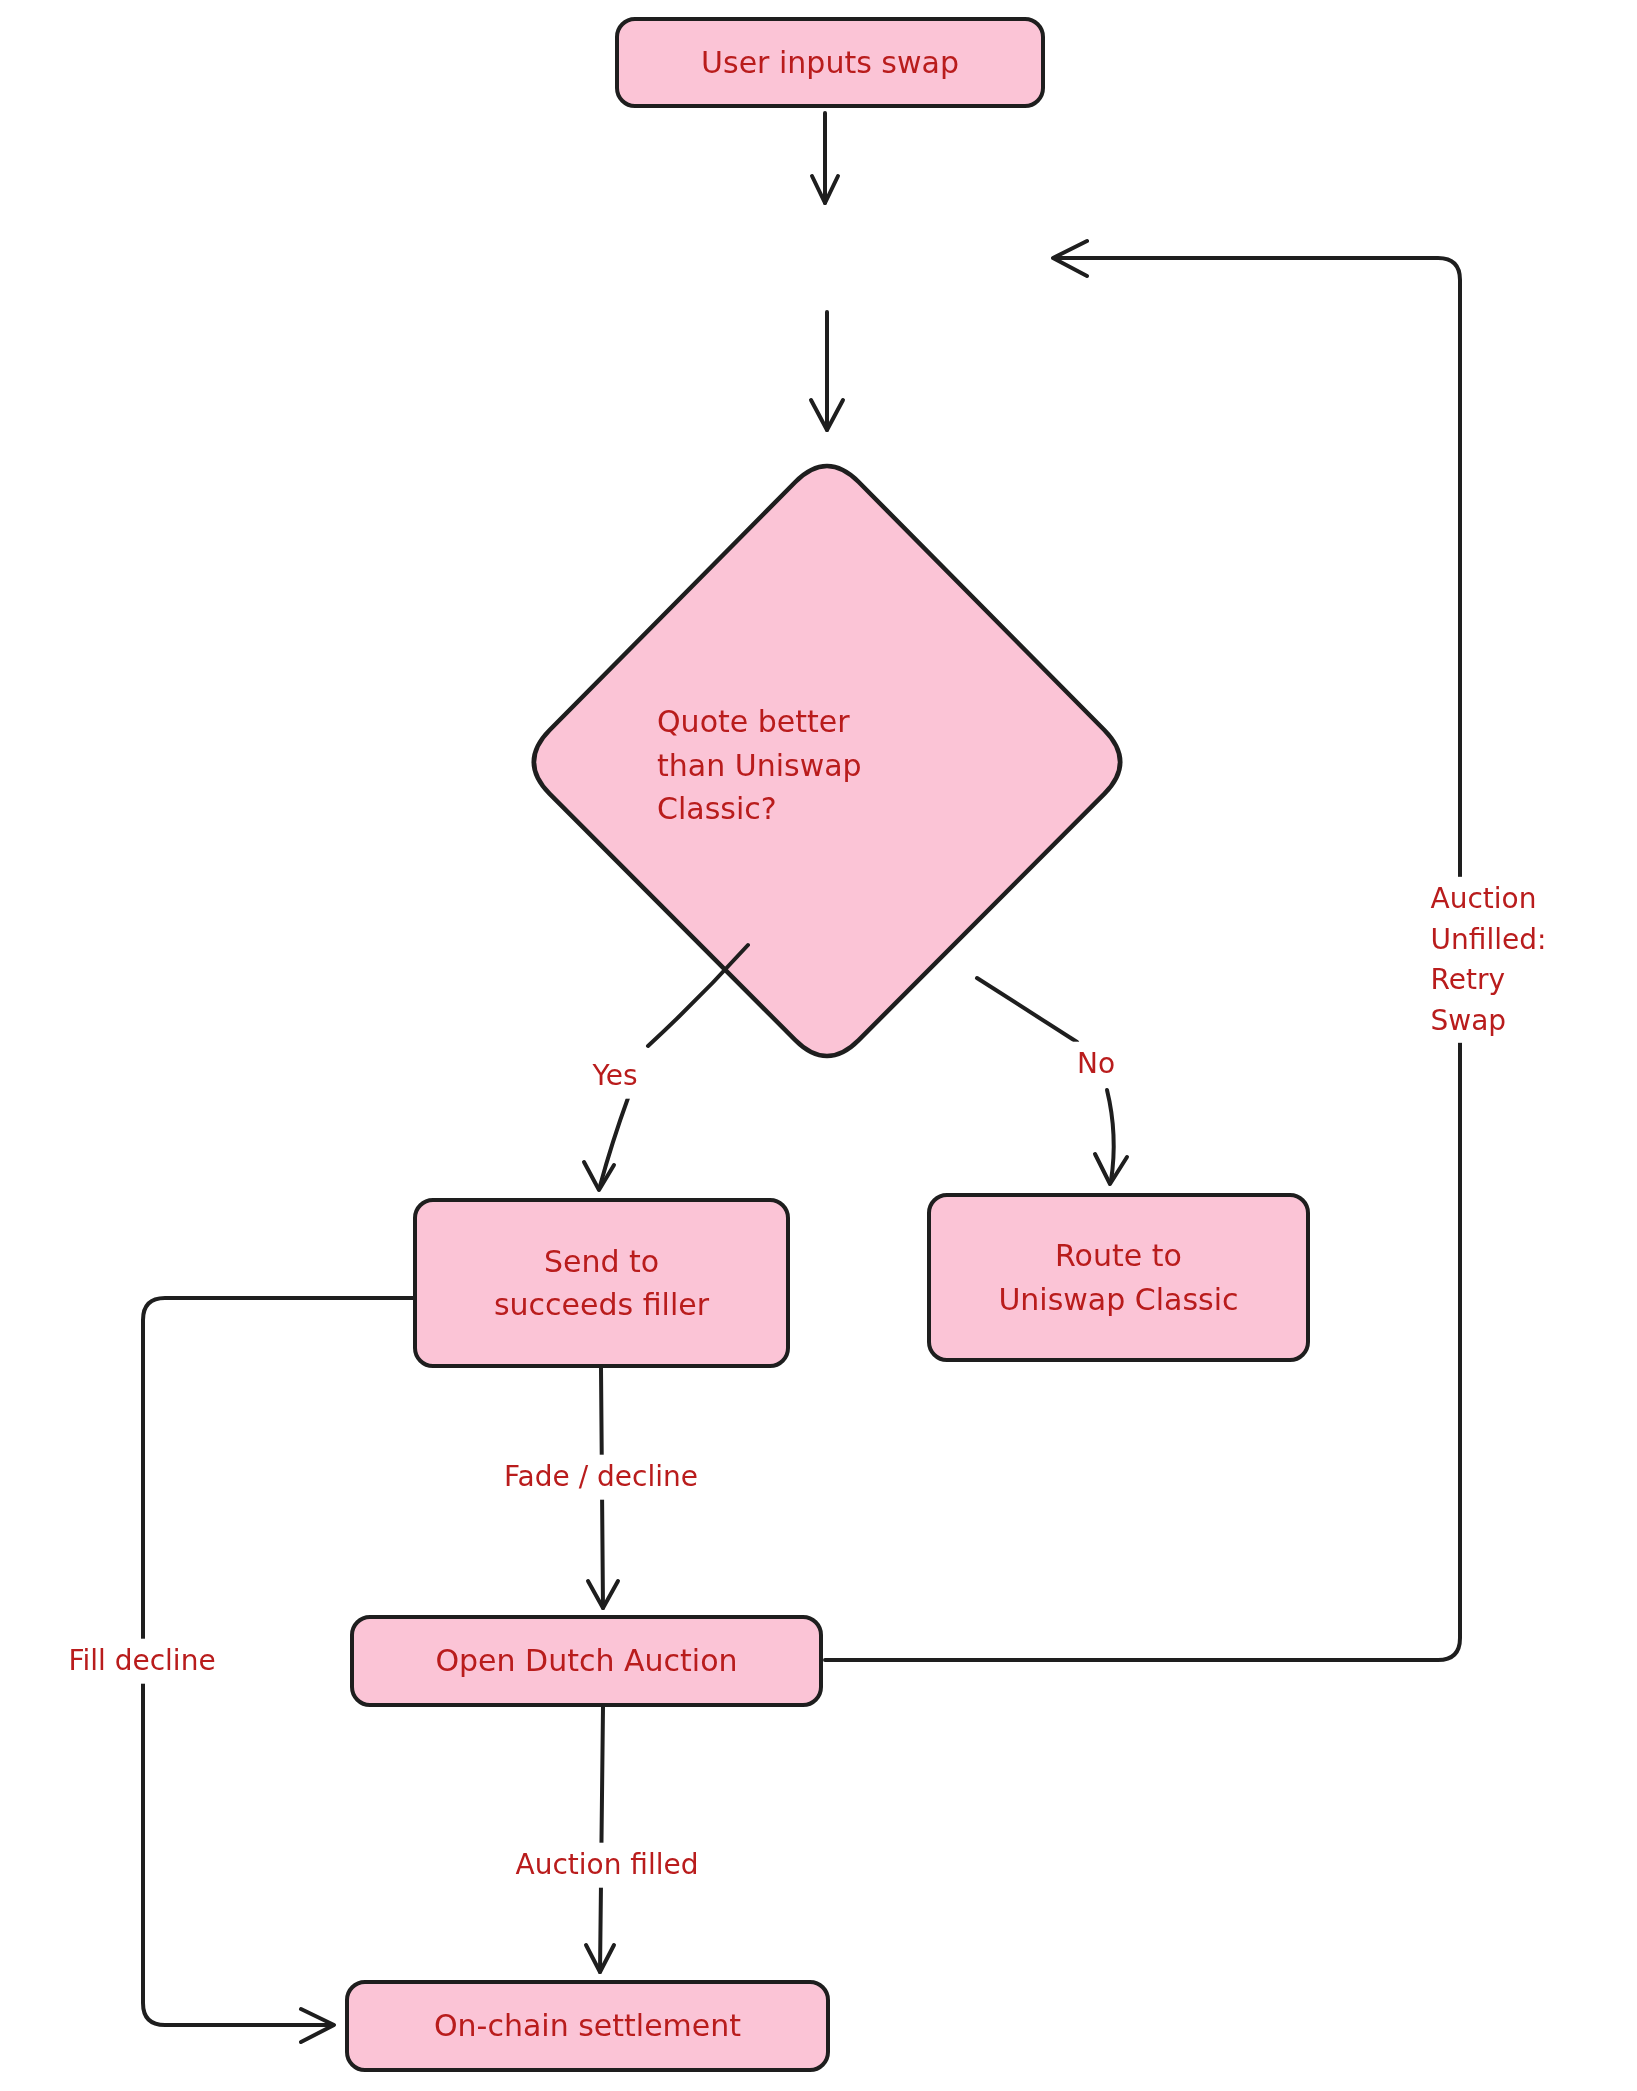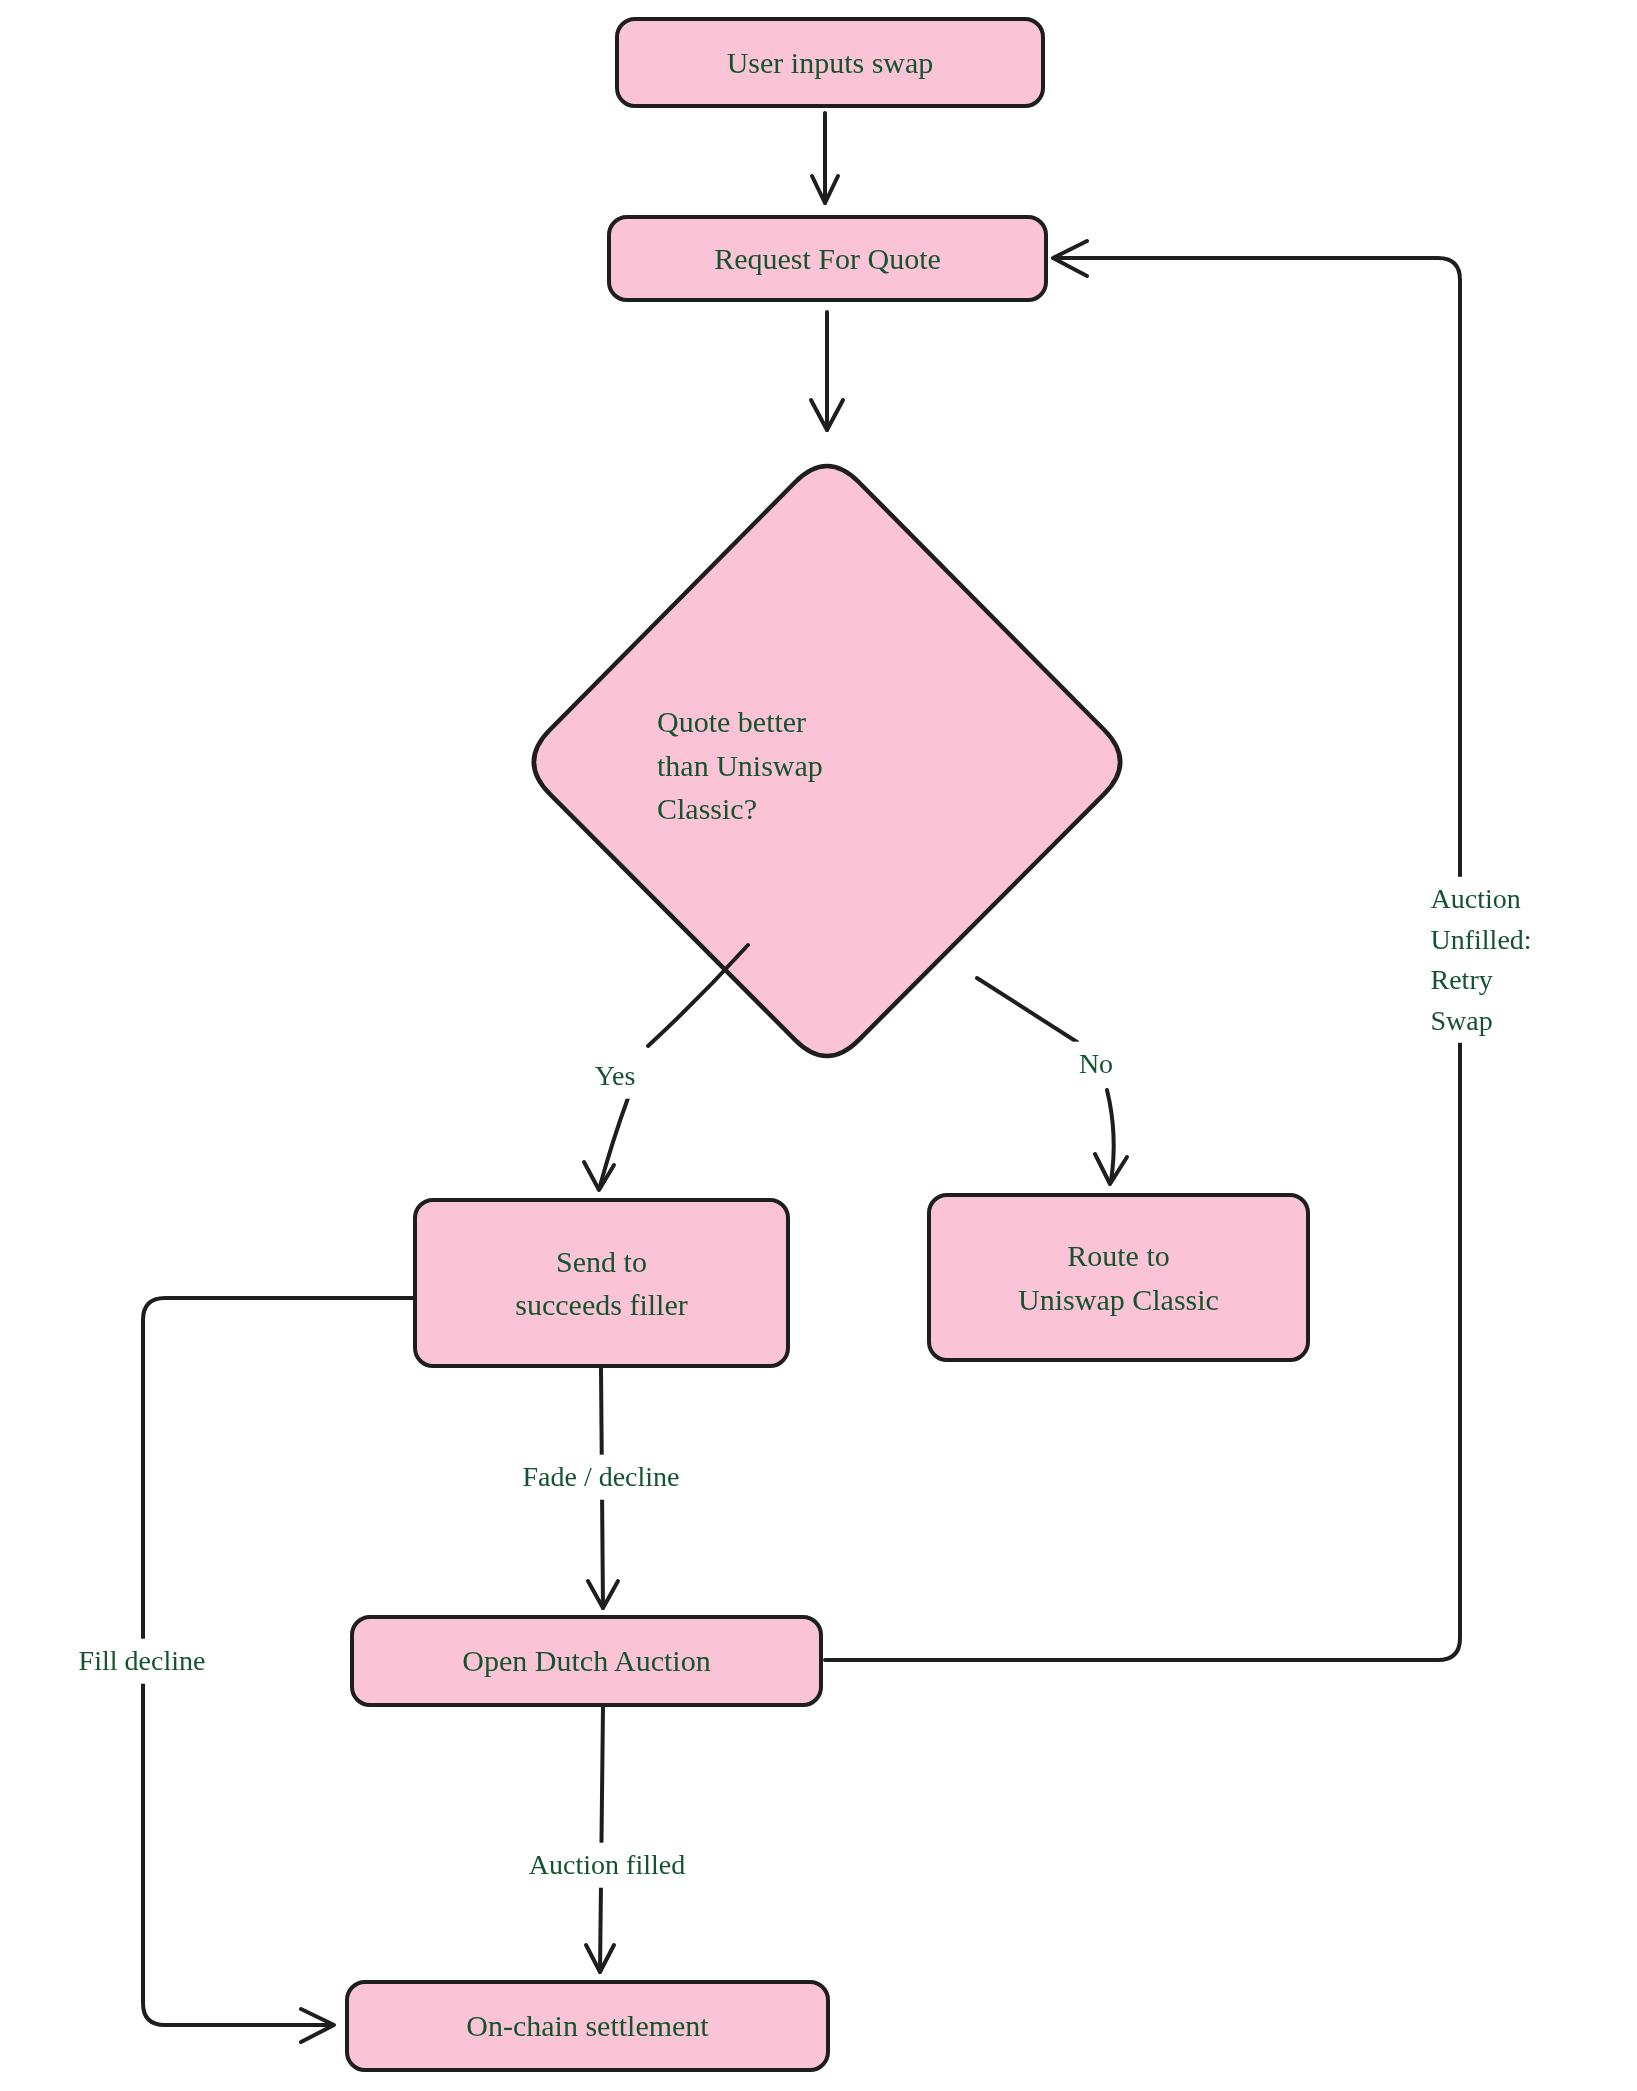--- a/index.html
+++ b/index.html
@@ -42,23 +42,22 @@
     border: 4.5px solid #1e1e1e;
     border-radius: 20px;
     display: flex;
     align-items: center;
     justify-content: center;
     text-align: center;
     color: #1e1e1e;
   }
   .node-label, .diamond-label, .edge-label {
     white-space: pre-line;
-    color: #14532d;
+    color: #b91c1c;
     line-height: 1.45;
-    font-family: Liberation Serif, serif;
   }
   .node-label { font-size: 30px; }
   .diamond-label {
     position: absolute;
     left: 827px;
     top: 765px;
     transform: translate(-50%, -50%);
     font-size: 30px;
     width: 340px;
   }
@@ -121,23 +120,20 @@
     <path class="edge" d="M 301 2009 L 334 2025 L 301 2042"></path>
 
     <path class="edge" d="M 825 1660 L 1438 1660 Q 1460 1660 1460 1638 L 1460 280 Q 1460 258 1438 258 L 1056 258"></path>
     <path class="edge" d="M 1087 241 L 1053 258 L 1087 276"></path>
   </svg>
 
   <div class="node n-user">
     <span class="node-label">User inputs swap</span>
   </div>
 
-  <div class="node n-rfq">
-    <span class="node-label">Request For Quote</span>
-  </div>
 
   <div class="diamond-label">Quote better
 than Uniswap
 Classic?</div>
 
   <div class="node n-filler">
     <span class="node-label">Send to
 succeeds filler</span>
   </div>
 

